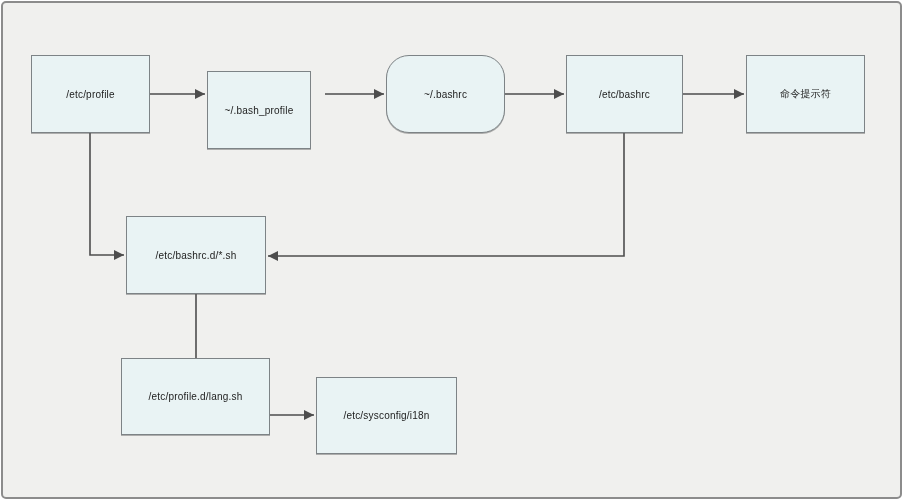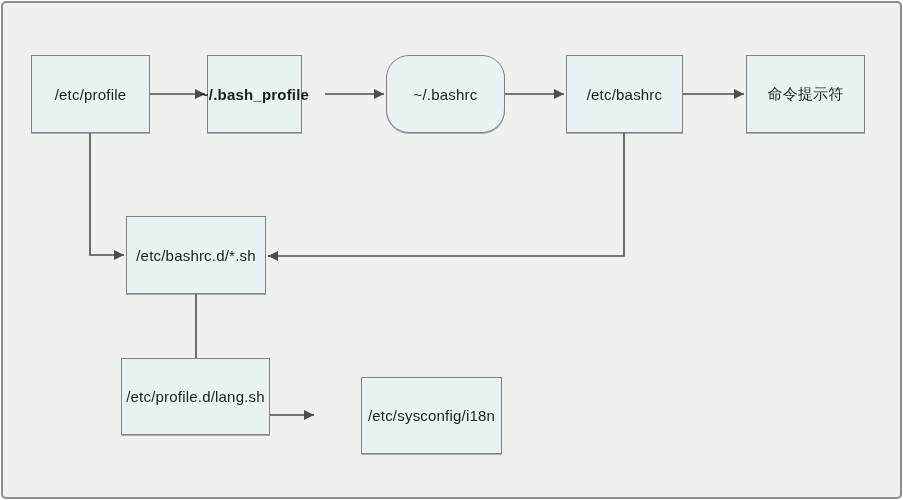--- a/index.html
+++ b/index.html
@@ -29,35 +29,35 @@
   }
   .node {
     position: absolute;
     box-sizing: border-box;
     background: #e9f3f4;
     border: 1px solid #7d8386;
     box-shadow: 0 1px 0 rgba(90,90,90,.45);
     display: flex;
     align-items: center;
     justify-content: center;
-    font-size: 15px;
+    font-size: 10px;
     color: #1c1c1c;
     letter-spacing: 0.2px;
     text-align: center;
     white-space: nowrap;
   }
   
   #n-etc-profile   { left: 28px;  top: 52px;  width: 119px; height: 78px; }
-  #n-bash-profile  { left: 204px; top: 52px;  width: 95px; height: 78px; font-weight: bold; }
+  #n-bash-profile  { left: 204px; top: 68px;  width: 104px; height: 78px; }
   #n-user-bashrc   { left: 383px; top: 52px;  width: 119px; height: 78px; border-radius: 23px; }
   #n-etc-bashrc    { left: 563px; top: 52px;  width: 117px; height: 78px; }
   #n-cmd-prompt    { left: 743px; top: 52px;  width: 119px; height: 78px; }
   #n-profile-d     { left: 123px; top: 213px; width: 140px; height: 78px; }
   #n-lang-sh       { left: 118px; top: 355px; width: 149px; height: 77px; }
-  #n-i18n          { left: 313px; top: 374px; width: 141px; height: 77px; margin-left: 45px; }
+  #n-i18n          { left: 313px; top: 374px; width: 141px; height: 77px; }
 </style>
 </head>
 <body>
 
 <div class="canvas">
 
   <svg class="edges-layer" viewBox="0 0 903 500" xmlns="http://www.w3.org/2000/svg">
     <defs>
       <marker id="arrow" markerUnits="userSpaceOnUse" markerWidth="12" markerHeight="10" refX="10" refY="5" orient="auto">
         <path d="M0,0 L10,5 L0,10 z" fill="#4d4d4d"></path>

